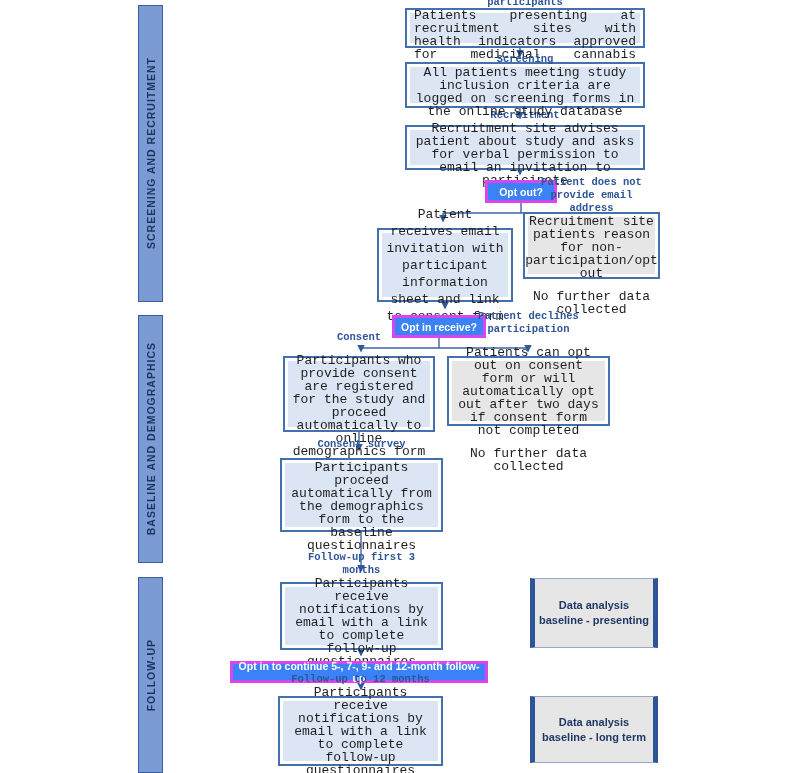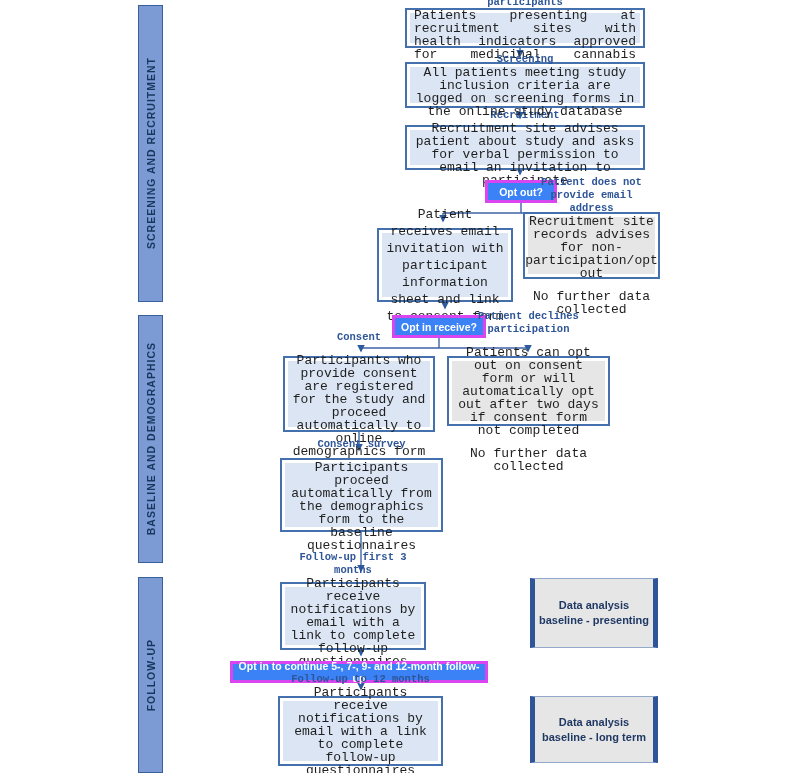--- a/index.html
+++ b/index.html
@@ -130,21 +130,21 @@
 
   <div class="box" style="left:377px;top:228px;width:136px;height:74px">
     <div class="inner">
       <div class="body spread">Patient receives email invitation with participant information sheet and link to consent form</div>
     </div>
   </div>
 
   <div class="box gray" style="left:523px;top:212px;width:137px;height:67px">
     <div class="inner">
       <div class="title">Patient does not provide email address</div>
-      <div class="body">Recruitment site records advises for non-participation/opt out</div>
+      <div class="body">Recruitment site patients reason for non-participation/opt out</div>
       <div class="body gap">No further data collected</div>
     </div>
   </div>
 
   <div class="decision" style="left:392px;top:315px;width:94px;height:23px">
     <span>Opt in receive?</span>
   </div>
 
   <div class="box" style="left:283px;top:356px;width:152px;height:76px">
     <div class="inner">
@@ -161,21 +161,21 @@
     </div>
   </div>
 
   <div class="box" style="left:280px;top:458px;width:163px;height:74px">
     <div class="inner">
       <div class="title">Consent survey</div>
       <div class="body gap">Participants proceed automatically from the demographics form to the baseline questionnaires</div>
     </div>
   </div>
 
-  <div class="box" style="left:280px;top:582px;width:146px;height:68px">
+  <div class="box" style="left:280px;top:582px;width:163px;height:68px">
     <div class="inner">
       <div class="title">Follow-up first 3 months</div>
       <div class="body">Participants receive notifications by email with a link to complete follow-up questionnaires online</div>
     </div>
   </div>
 
   <div class="decision" style="left:230px;top:661px;width:258px;height:22px">
     <span>Opt in to continue 5-, 7-,  9- and 12-month follow-up</span>
   </div>
 

